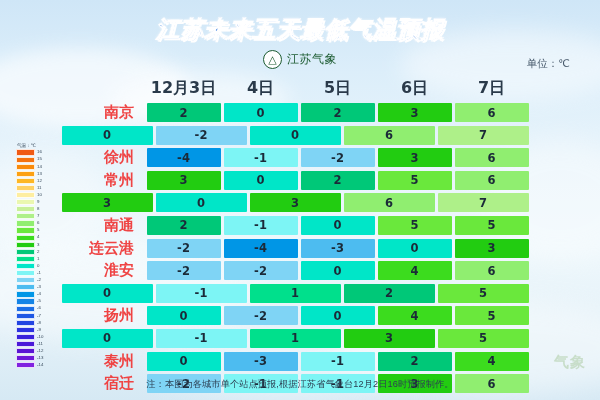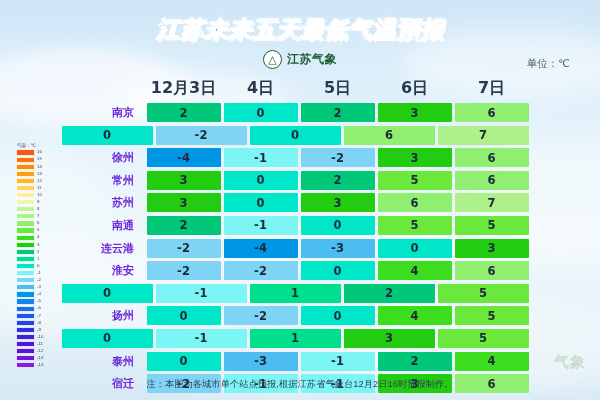--- a/index.html
+++ b/index.html
@@ -32,21 +32,21 @@
   .brand {
     position:absolute; left:0; right:0; top:50px;
     display:flex; align-items:center; justify-content:center; gap:5px;
   }
   .brand-mark {
     width:19px; height:19px; border-radius:50%;
     background:#ffffff; border:1.6px solid #1d5c32;
     display:flex; align-items:center; justify-content:center;
     font-size:11px; color:#1d5c32; line-height:1;
   }
-  .brand-name { font-size:12px; font-weight:bold; color:#1d5c32; letter-spacing:.5px; }
+  .brand-name { font-size:12px; font-weight:normal; color:#1d5c32; letter-spacing:.5px; }
   .unit {
     position:absolute; right:30px; top:57px;
     font-size:10.5px; color:#46586a;
   }
 
   
   .legend { position:absolute; left:16px; top:143px; width:33px; }
   .legend-head { font-size:4.6px; color:#36485a; white-space:nowrap; margin-bottom:1px; padding-left:1px; }
   .legend-row { display:flex; align-items:center; height:7.1px; }
   .legend-swatch { width:19px; height:6.2px; border:.5px solid rgba(255,255,255,.85); }
@@ -55,21 +55,21 @@
   
   .table { position:absolute; left:60px; top:78px; width:470px; }
   .col-head { display:flex; padding-left:85px; margin-bottom:3px; }
   .col-head > div {
     flex:1; text-align:center; font-size:16px; font-weight:bold;
     color:#2a3a4a; font-family:"DejaVu Sans","Liberation Sans",sans-serif;
   }
   .row { display:flex; align-items:center; height:21px; margin-bottom:1.6px; }
   .city {
     width:85px; text-align:right; padding-right:11px;
-    font-size:11px; font-weight:bold; color:#6d28d9;
+    font-size:15px; font-weight:bold; color:#ef4444;
     font-family:"DejaVu Sans","Liberation Sans",sans-serif;
   }
   .cell {
     flex:1; height:19px; margin:0 1.5px;
     display:flex; align-items:center; justify-content:center;
     font-size:11.5px; font-weight:bold; color:#1b2a38;
     border-radius:1px;
     font-family:"DejaVu Sans","Liberation Sans",sans-serif;
   }
 
@@ -269,21 +269,20 @@
       </div>
       <div class="row">
         <div class="city">常州</div>
         <div class="cell" style="background: rgb(34, 204, 17);">3</div>
         <div class="cell" style="background: rgb(0, 230, 200);">0</div>
         <div class="cell" style="background: rgb(0, 200, 120);">2</div>
         <div class="cell" style="background: rgb(106, 232, 60);">5</div>
         <div class="cell" style="background: rgb(144, 238, 112);">6</div>
       </div>
       <div class="row">
-        <div class="city">苏州</div>
         <div class="cell" style="background: rgb(34, 204, 17);">3</div>
         <div class="cell" style="background: rgb(0, 230, 200);">0</div>
         <div class="cell" style="background: rgb(34, 204, 17);">3</div>
         <div class="cell" style="background: rgb(144, 238, 112);">6</div>
         <div class="cell" style="background: rgb(174, 240, 137);">7</div>
       </div>
       <div class="row">
         <div class="city">南通</div>
         <div class="cell" style="background: rgb(0, 200, 120);">2</div>
         <div class="cell" style="background: rgb(125, 245, 245);">-1</div>

